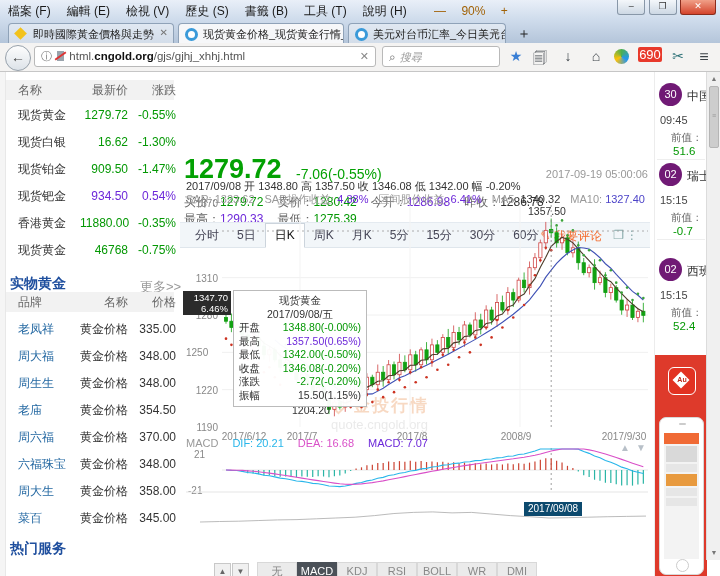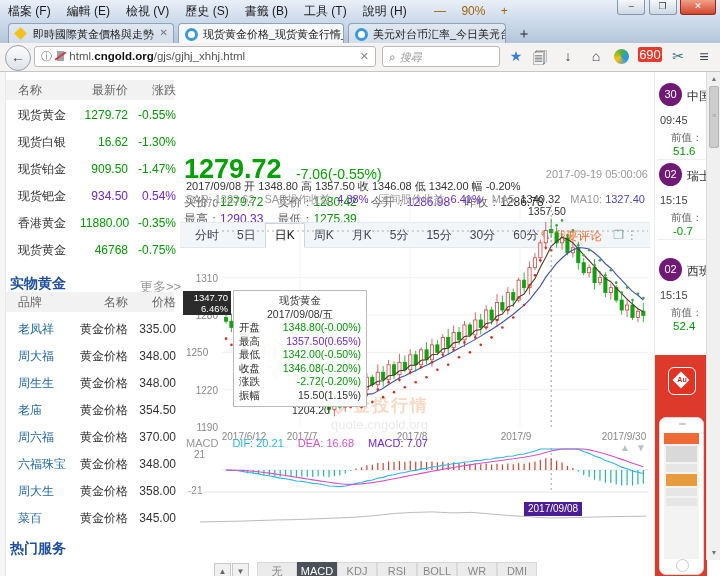--- a/index.html
+++ b/index.html
@@ -83,21 +83,21 @@
   .periodbar{position:absolute;left:180px;top:150px;width:470px;height:26px;background:#f2f6f9;
       border-top:1px solid #e4eaf0;border-bottom:1px solid #dfe6ec;box-sizing:border-box;}
   .ptab{position:relative;display:inline-block;padding:0 9px;line-height:24px;font-size:12px;color:#445;}
   .ptab.active{background:#fff;border:1px solid #ccd4dc;border-bottom:1px solid #fff;line-height:23px;color:#111;}
   .cmtlink{position:absolute;right:48px;top:5px;color:#f4692a;font-size:12px;}
   .barico{position:absolute;top:5px;color:#8aa;font-size:12px;}
   .infoline{position:absolute;left:186px;font-size:11px;color:#333;white-space:nowrap;}
   .axlab{position:absolute;font-size:10px;color:#888;}
   .ybadge{position:absolute;left:183px;top:219px;width:48px;height:24px;background:#2b2b2b;color:#fff;
       font-size:9.5px;text-align:right;padding:1px 3px 0 0;box-sizing:border-box;line-height:11px;z-index:5;}
-  .xbadge{position:absolute;top:430px;height:14px;background:#4c1d95;color:#fff;font-size:10px;
+  .xbadge{position:absolute;top:430px;height:14px;background:#0c4a6e;color:#fff;font-size:10px;
       line-height:14px;padding:0 4px;z-index:5;}
   .tooltip{position:absolute;left:233px;top:218px;width:134px;background:rgba(255,255,255,.97);
       border:1px solid #bbb;z-index:6;font-size:10.5px;padding:2px 5px 4px;box-sizing:border-box;}
   .tooltip .tt{text-align:center;color:#333;line-height:14px;}
   .ttrow{display:flex;justify-content:space-between;line-height:13.5px;}
   .ttrow .l{color:#333;}
   .watermark{position:absolute;left:330px;top:322px;text-align:center;opacity:.3;z-index:0;}
   .watermark .wm1{color:#e8833c;font-size:17px;font-weight:bold;letter-spacing:2px;}
   .watermark .wm2{color:#b9b9b9;font-size:13px;}
   .wmdiamond{display:inline-block;width:13px;height:13px;border:2px solid #e8833c;transform:rotate(45deg);margin-right:6px;}
@@ -632,21 +632,21 @@
         <div class="axlab" style="left:186px;top:200.66666666666669px;width:32px;text-align:right;">1310</div>
         <div class="axlab" style="left:186px;top:238px;width:32px;text-align:right;">1280</div>
         <div class="axlab" style="left:186px;top:275.33333333333337px;width:32px;">1250</div>
         <div class="axlab" style="left:186px;top:312.66666666666663px;width:32px;text-align:right;">1220</div>
         <div class="axlab" style="left:186px;top:350px;width:32px;text-align:right;">1190</div>
       </div>
     <div id="x-labels">
         <div class="axlab" style="left:216px;top:359px;width:56px;text-align:center;">2017/6/12</div>
         <div class="axlab" style="left:274px;top:359px;width:56px;text-align:center;">2017/7</div>
         <div class="axlab" style="left:384px;top:359px;width:56px;text-align:center;">2017/8</div>
-        <div class="axlab" style="left:488px;top:359px;width:56px;text-align:center;">2017/9</div>
+        <div class="axlab" style="left:488px;top:359px;width:56px;text-align:center;">2008/9</div>
         <div class="axlab" style="left:596px;top:359px;width:56px;text-align:center;">2017/9/30</div>
       </div>
     <div class="ybadge">
       <div>1347.70</div>
       <div>6.46%</div>
     </div>
     <div class="xbadge" style="left:524px;">2017/09/08</div>
     <div class="chartlab" style="left:528px;top:133px;">1357.50</div>
     <div class="chartlab" style="left:292px;top:332px;text-align:right;">1204.20</div>
 

